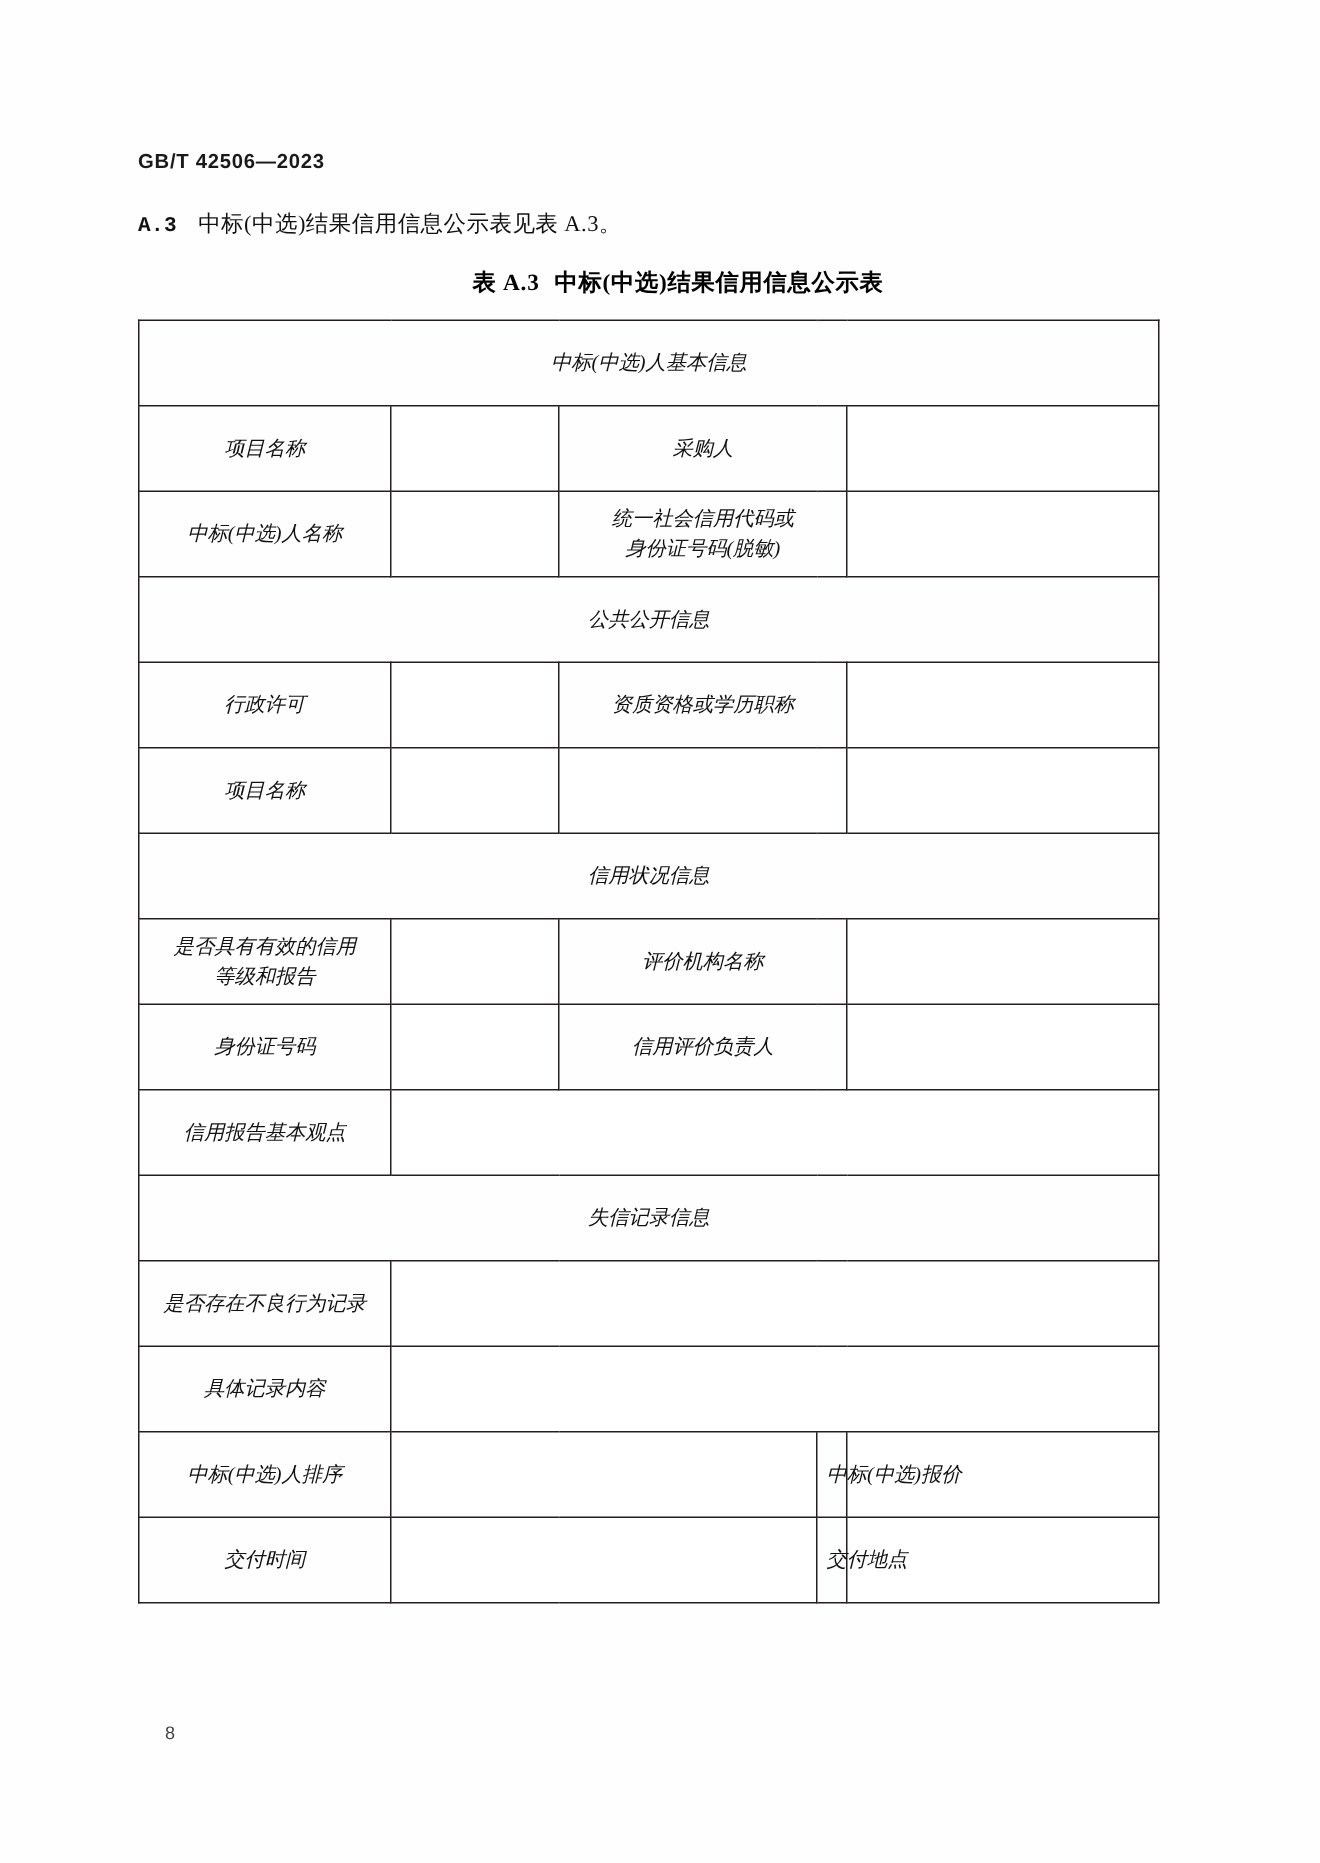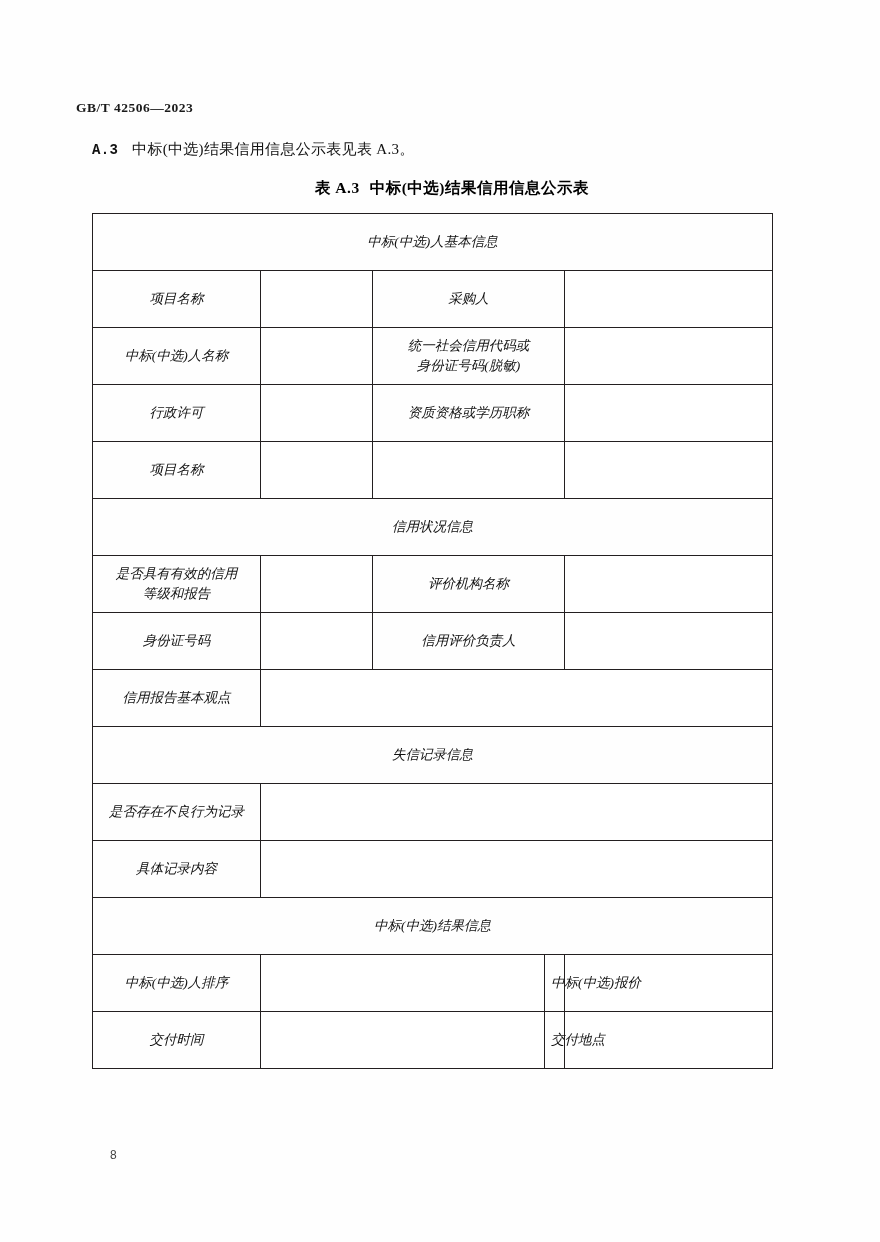--- a/index.html
+++ b/index.html
@@ -17,23 +17,23 @@
   }
   .page {
     position: absolute;
     left: 0; top: 0;
     width: 880px;
     height: 1242px;
     background: #fefefe;
   }
   .header-std {
     position: absolute;
-    left: 76px;
+    left: 92px;
     top: 100px;
-    font-family: Liberation Serif, serif;
+    font-family: Liberation Sans, sans-serif;
     font-size: 13.5px;
     letter-spacing: 0.5px;
     font-weight: 600;
     color: #1a1a1a;
   }
   .clause-line {
     position: absolute;
     left: 92px;
     top: 140px;
     font-size: 15px;
@@ -136,20 +136,23 @@
         <td class="tall">中标(中选)人名称</td>
         <td class="blank"></td>
         <td colspan="2">
           <div>统一社会信用代码或</div>
           <div>身份证号码(脱敏)</div>
         </td>
         <td class="blank"></td>
       </tr>
 
       <tr>
+        <td class="section" colspan="5">公共公开信息</td>
+      </tr>
+      <tr>
         <td>行政许可</td>
         <td class="blank"></td>
         <td colspan="2">资质资格或学历职称</td>
         <td class="blank"></td>
       </tr>
       <tr>
         <td>项目名称</td>
         <td class="blank"></td>
         <td colspan="2" class="blank"></td>
         <td class="blank"></td>
@@ -184,23 +187,20 @@
       <tr>
         <td>是否存在不良行为记录</td>
         <td class="blank" colspan="4"></td>
       </tr>
       <tr>
         <td>具体记录内容</td>
         <td class="blank" colspan="4"></td>
       </tr>
 
       <tr>
-        <td class="section" colspan="5">中标(中选)结果信息</td>
-      </tr>
-      <tr>
         <td>中标(中选)人排序</td>
         <td colspan="2" class="blank"></td>
         <td style="white-space:nowrap">中标(中选)报价</td>
         <td class="blank"></td>
       </tr>
       <tr>
         <td>交付时间</td>
         <td colspan="2" class="blank"></td>
         <td style="white-space:nowrap">交付地点</td>
         <td class="blank"></td>

